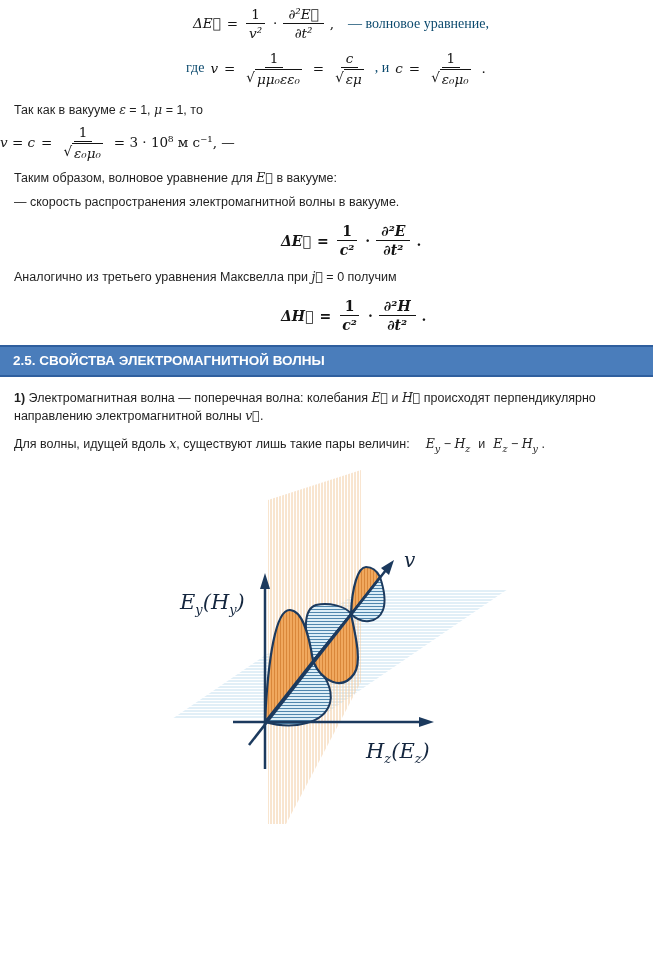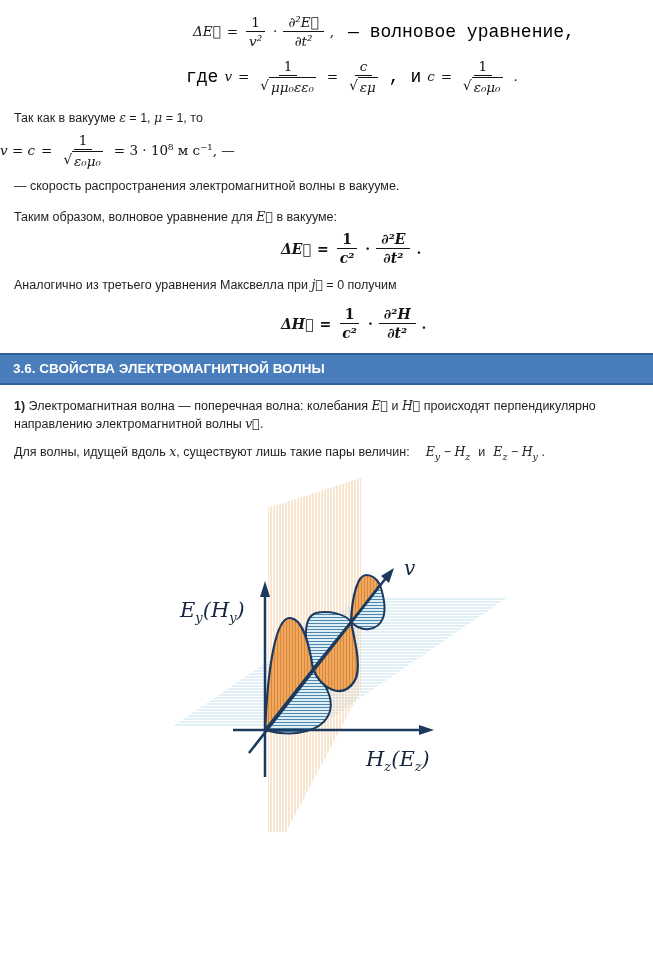--- a/index.html
+++ b/index.html
@@ -1,33 +1,33 @@
 <!DOCTYPE html>
 <html><head>
 <meta charset="utf-8">
 <style>
   html,body{margin:0;padding:0;background:#fff;}
   body{width:653px;height:954px;overflow:hidden;
        font-family:"Liberation Sans",sans-serif;font-size:12.5px;line-height:1.45;color:#1f1f1f;}
-  .page{padding-top:14px;}
+  .page{padding-top:6px;}
   p.para{margin:0 0 12px;padding:0 14px;max-width:640px;}
   .mv{font-family:"DejaVu Serif",serif;font-style:italic;}
   .msub{font-family:"DejaVu Serif",serif;font-style:italic;font-size:9.5px;}
   .b{font-weight:bold;}
   .gap{display:inline-block;width:16px;}
   .gap-s{display:inline-block;width:8px;}
 
   .feq{display:flex;align-items:center;gap:6px;
        font-family:"DejaVu Serif",serif;font-size:13.5px;color:#141414;margin:0 0 8px;}
   .frac{display:inline-flex;flex-direction:column;align-items:center;line-height:1.25;text-align:center;}
   .num{padding:0 5px;border-bottom:1.3px solid #141414;}
   .den{padding:1px 5px 0;display:inline-flex;align-items:flex-start;}
   .rt{font-style:normal;}
   .rarg{border-top:1.2px solid #141414;padding:1px 2px 0;}
-  .note{font-family:Liberation Mono, monospace;font-style:normal;font-size:18px;color:#000000;margin-left:8px;}
+  .note{font-family:Liberation Serif, serif;font-style:normal;font-size:14px;color:#0c4a6e;margin-left:8px;}
   .feq.bold{font-weight:bold;font-size:14px;}
 
   .sec-bar{background:#4a7dbb;border-top:2px solid #2f5f9e;border-bottom:2px solid #2f5f9e;
            color:#fff;font-weight:bold;font-size:13.5px;padding:4px 13px 5px;margin:0 0 12px;}
   svg{display:block;}
   .axlabel{font-family:"DejaVu Serif",serif;font-style:italic;fill:#15273f;}
 </style>
 </head>
 <body>
 
@@ -89,23 +89,23 @@
     <span class="frac">
         <span class="num">1</span>
         <span class="den">
           <span class="rt">√</span>
           <span class="rarg mv">ε₀μ₀</span>
         </span>
       </span>
     <span>= 3 · 10⁸ м с⁻¹, —</span>
   </div>
 
+  <p class="para" style="margin-bottom:5px"><span>Таким образом, волновое уравнение для </span><span class="mv">E⃗</span><span> в вакууме:</span></p>
+
   <p class="para"><span>— скорость распространения электромагнитной волны в вакууме.</span></p>
-
-  <p class="para" style="margin-bottom:5px"><span>Таким образом, волновое уравнение для </span><span class="mv">E⃗</span><span> в вакууме:</span></p>
 
   <div class="feq bold" style="margin-left:281px">
     <span class="mv">ΔE⃗</span>
     <span>=</span>
     <span class="frac">
         <span class="num">1</span>
         <span class="den mv">c²</span>
       </span>
     <span>·</span>
     <span class="frac">
@@ -127,21 +127,21 @@
     <span>·</span>
     <span class="frac">
         <span class="num mv">∂²H</span>
         <span class="den mv">∂t²</span>
       </span>
     <span>.</span>
   </div>
 
 
 
-  <div class="sec-bar"><span>3.6. СВОЙСТВА ЭЛЕКТРОМАГНИТНОЙ ВОЛНЫ</span></div>
+  <div class="sec-bar"><span>2.5. СВОЙСТВА ЭЛЕКТРОМАГНИТНОЙ ВОЛНЫ</span></div>
 
   <p class="para" style="margin-bottom:9px"><span class="b">1)</span><span> Электромагнитная волна — поперечная волна: колебания </span><span class="mv">E⃗</span><span> и </span><span class="mv">H⃗</span><span> происходят перпендикулярно направлению электромагнитной волны </span><span class="mv">v⃗</span><span>.</span></p>
 
   <p class="para"><span>Для волны, идущей вдоль </span><span class="mv">x</span><span>, существуют лишь такие пары величин:</span><span class="gap"></span><span class="mv">E</span><sub class="msub">y</sub><span> − </span><span class="mv">H</span><sub class="msub">z</sub><span class="gap-s"></span><span>и</span><span class="gap-s"></span><span class="mv">E</span><sub class="msub">z</sub><span> − </span><span class="mv">H</span><sub class="msub">y</sub><span> .</span></p>
 
   <svg width="653" height="362" viewBox="0 0 653 362" style="margin-top:10px">
     <defs>
       <pattern id="op" width="3" height="3" patternUnits="userSpaceOnUse">
         <line x1="1" y1="0" x2="1" y2="3" stroke="#f2cba0" stroke-width="1"></line>
       </pattern>

